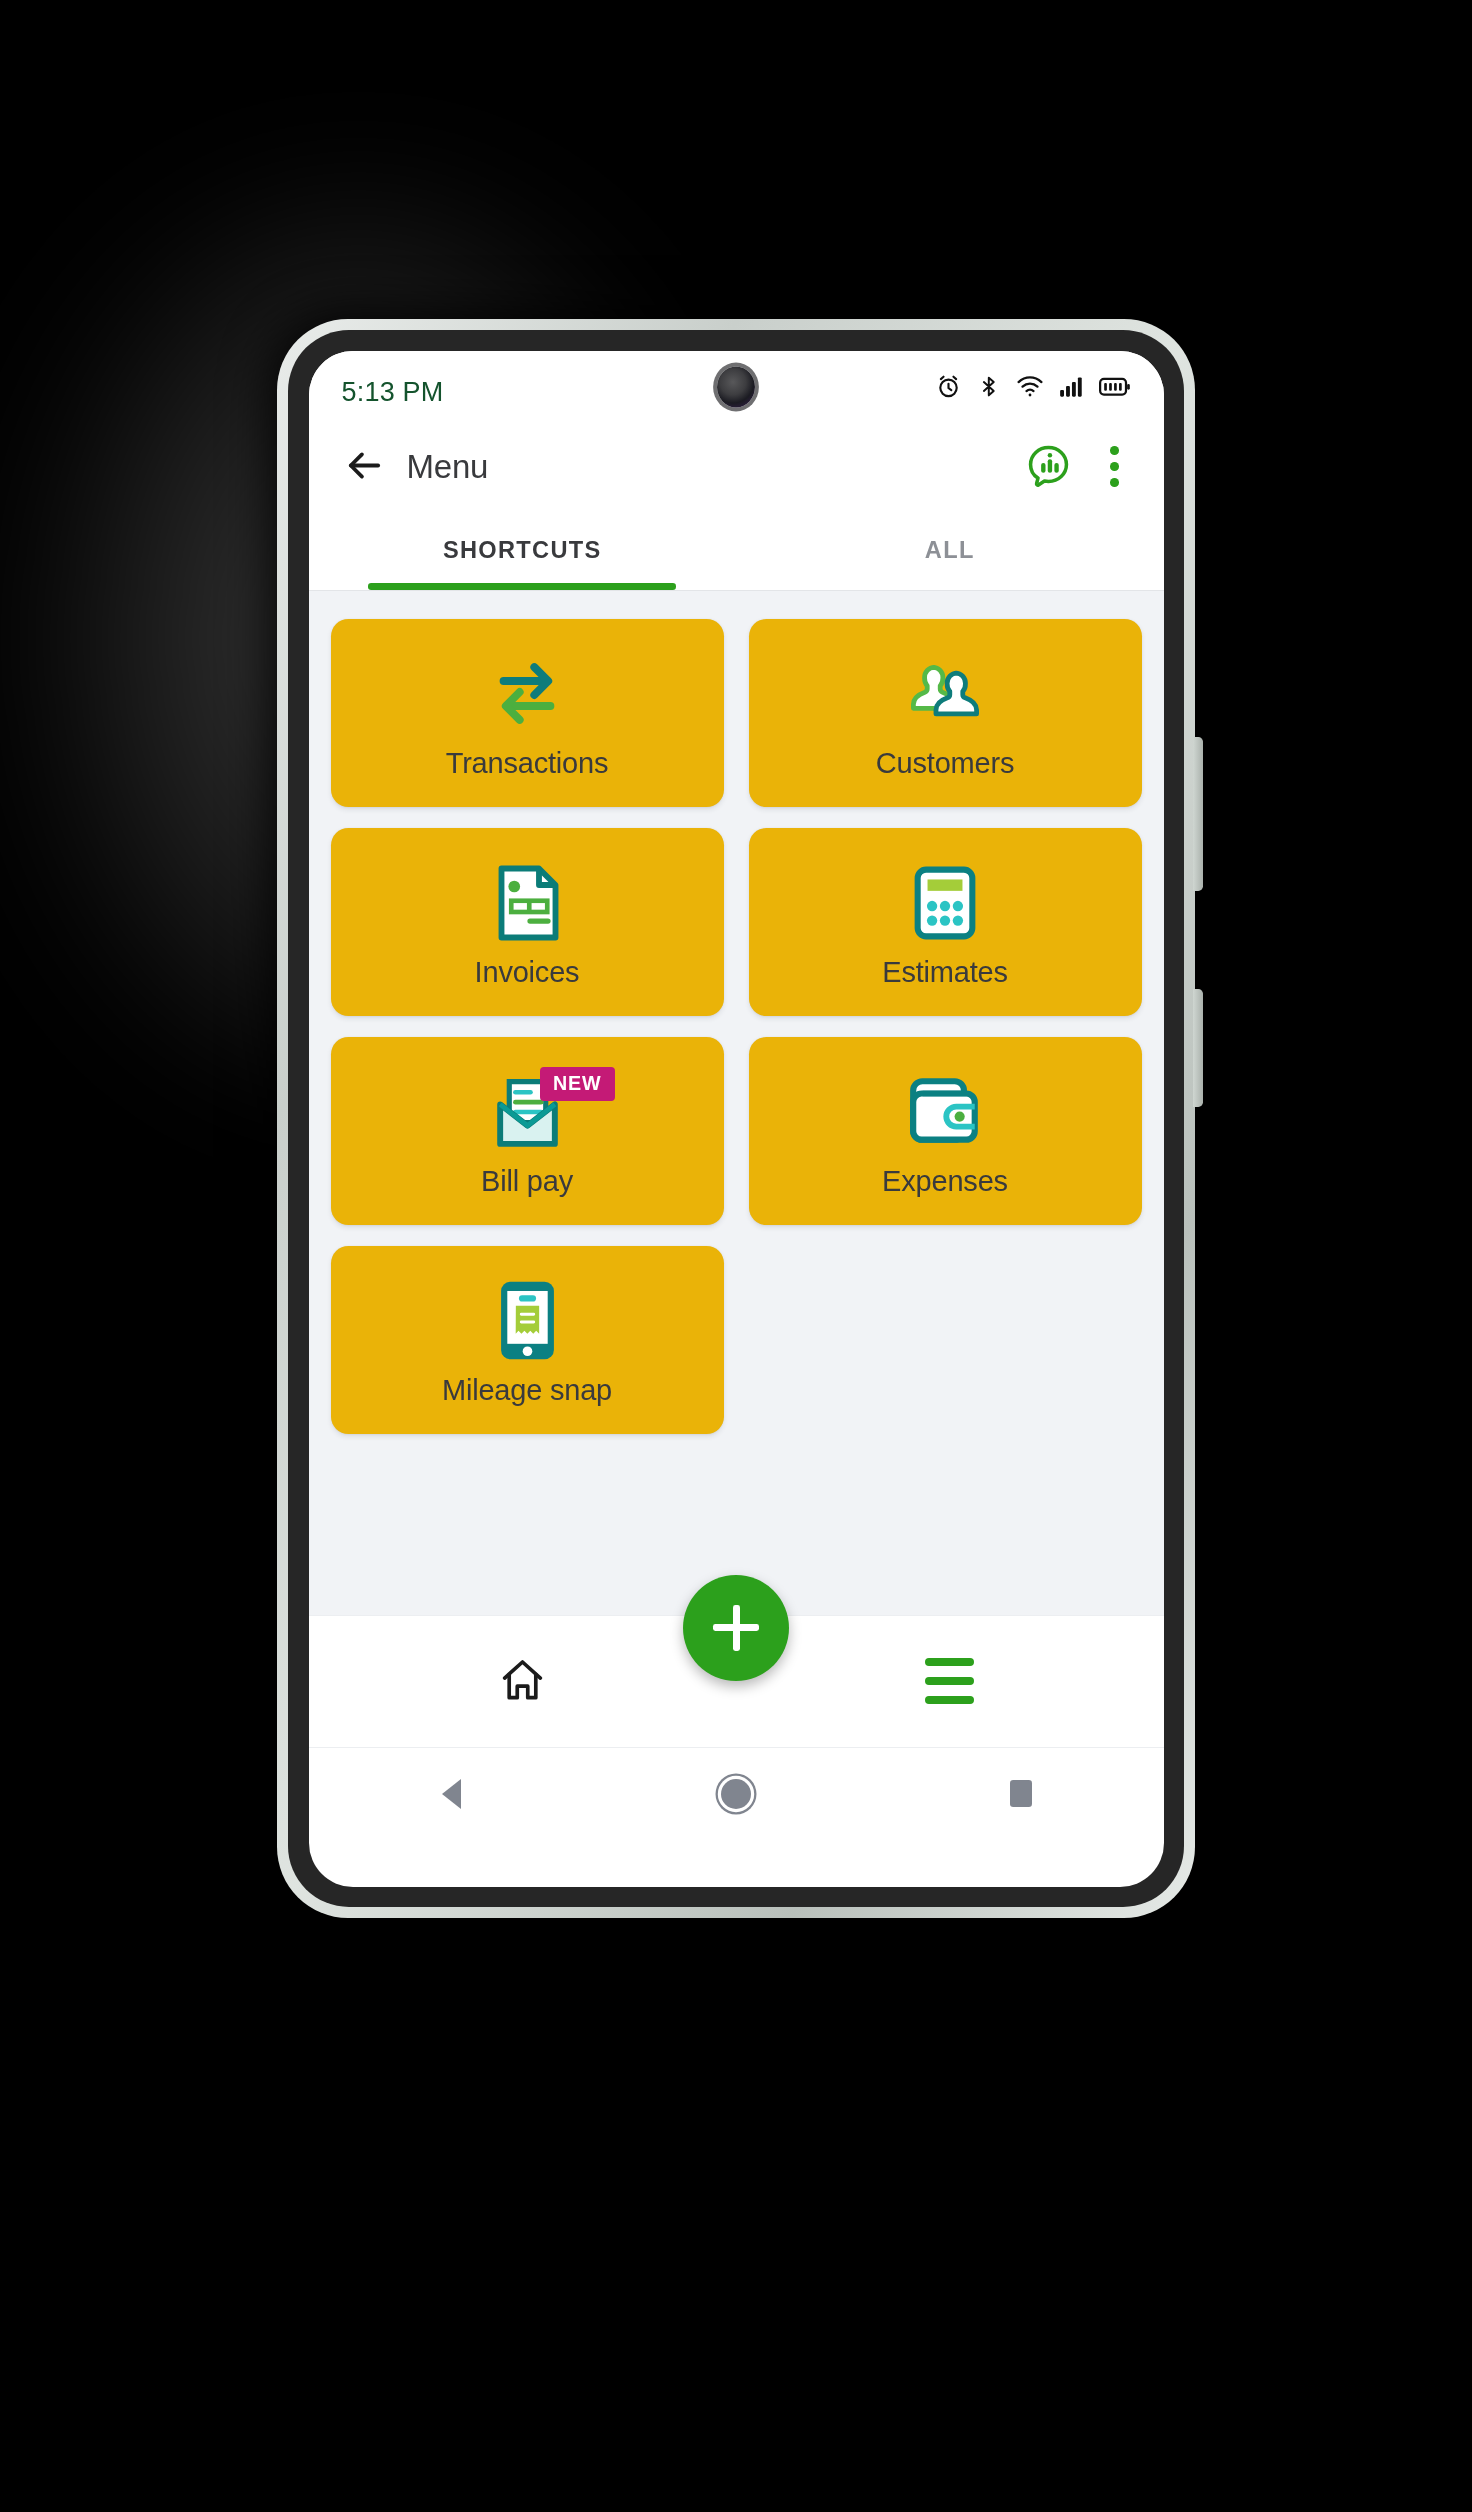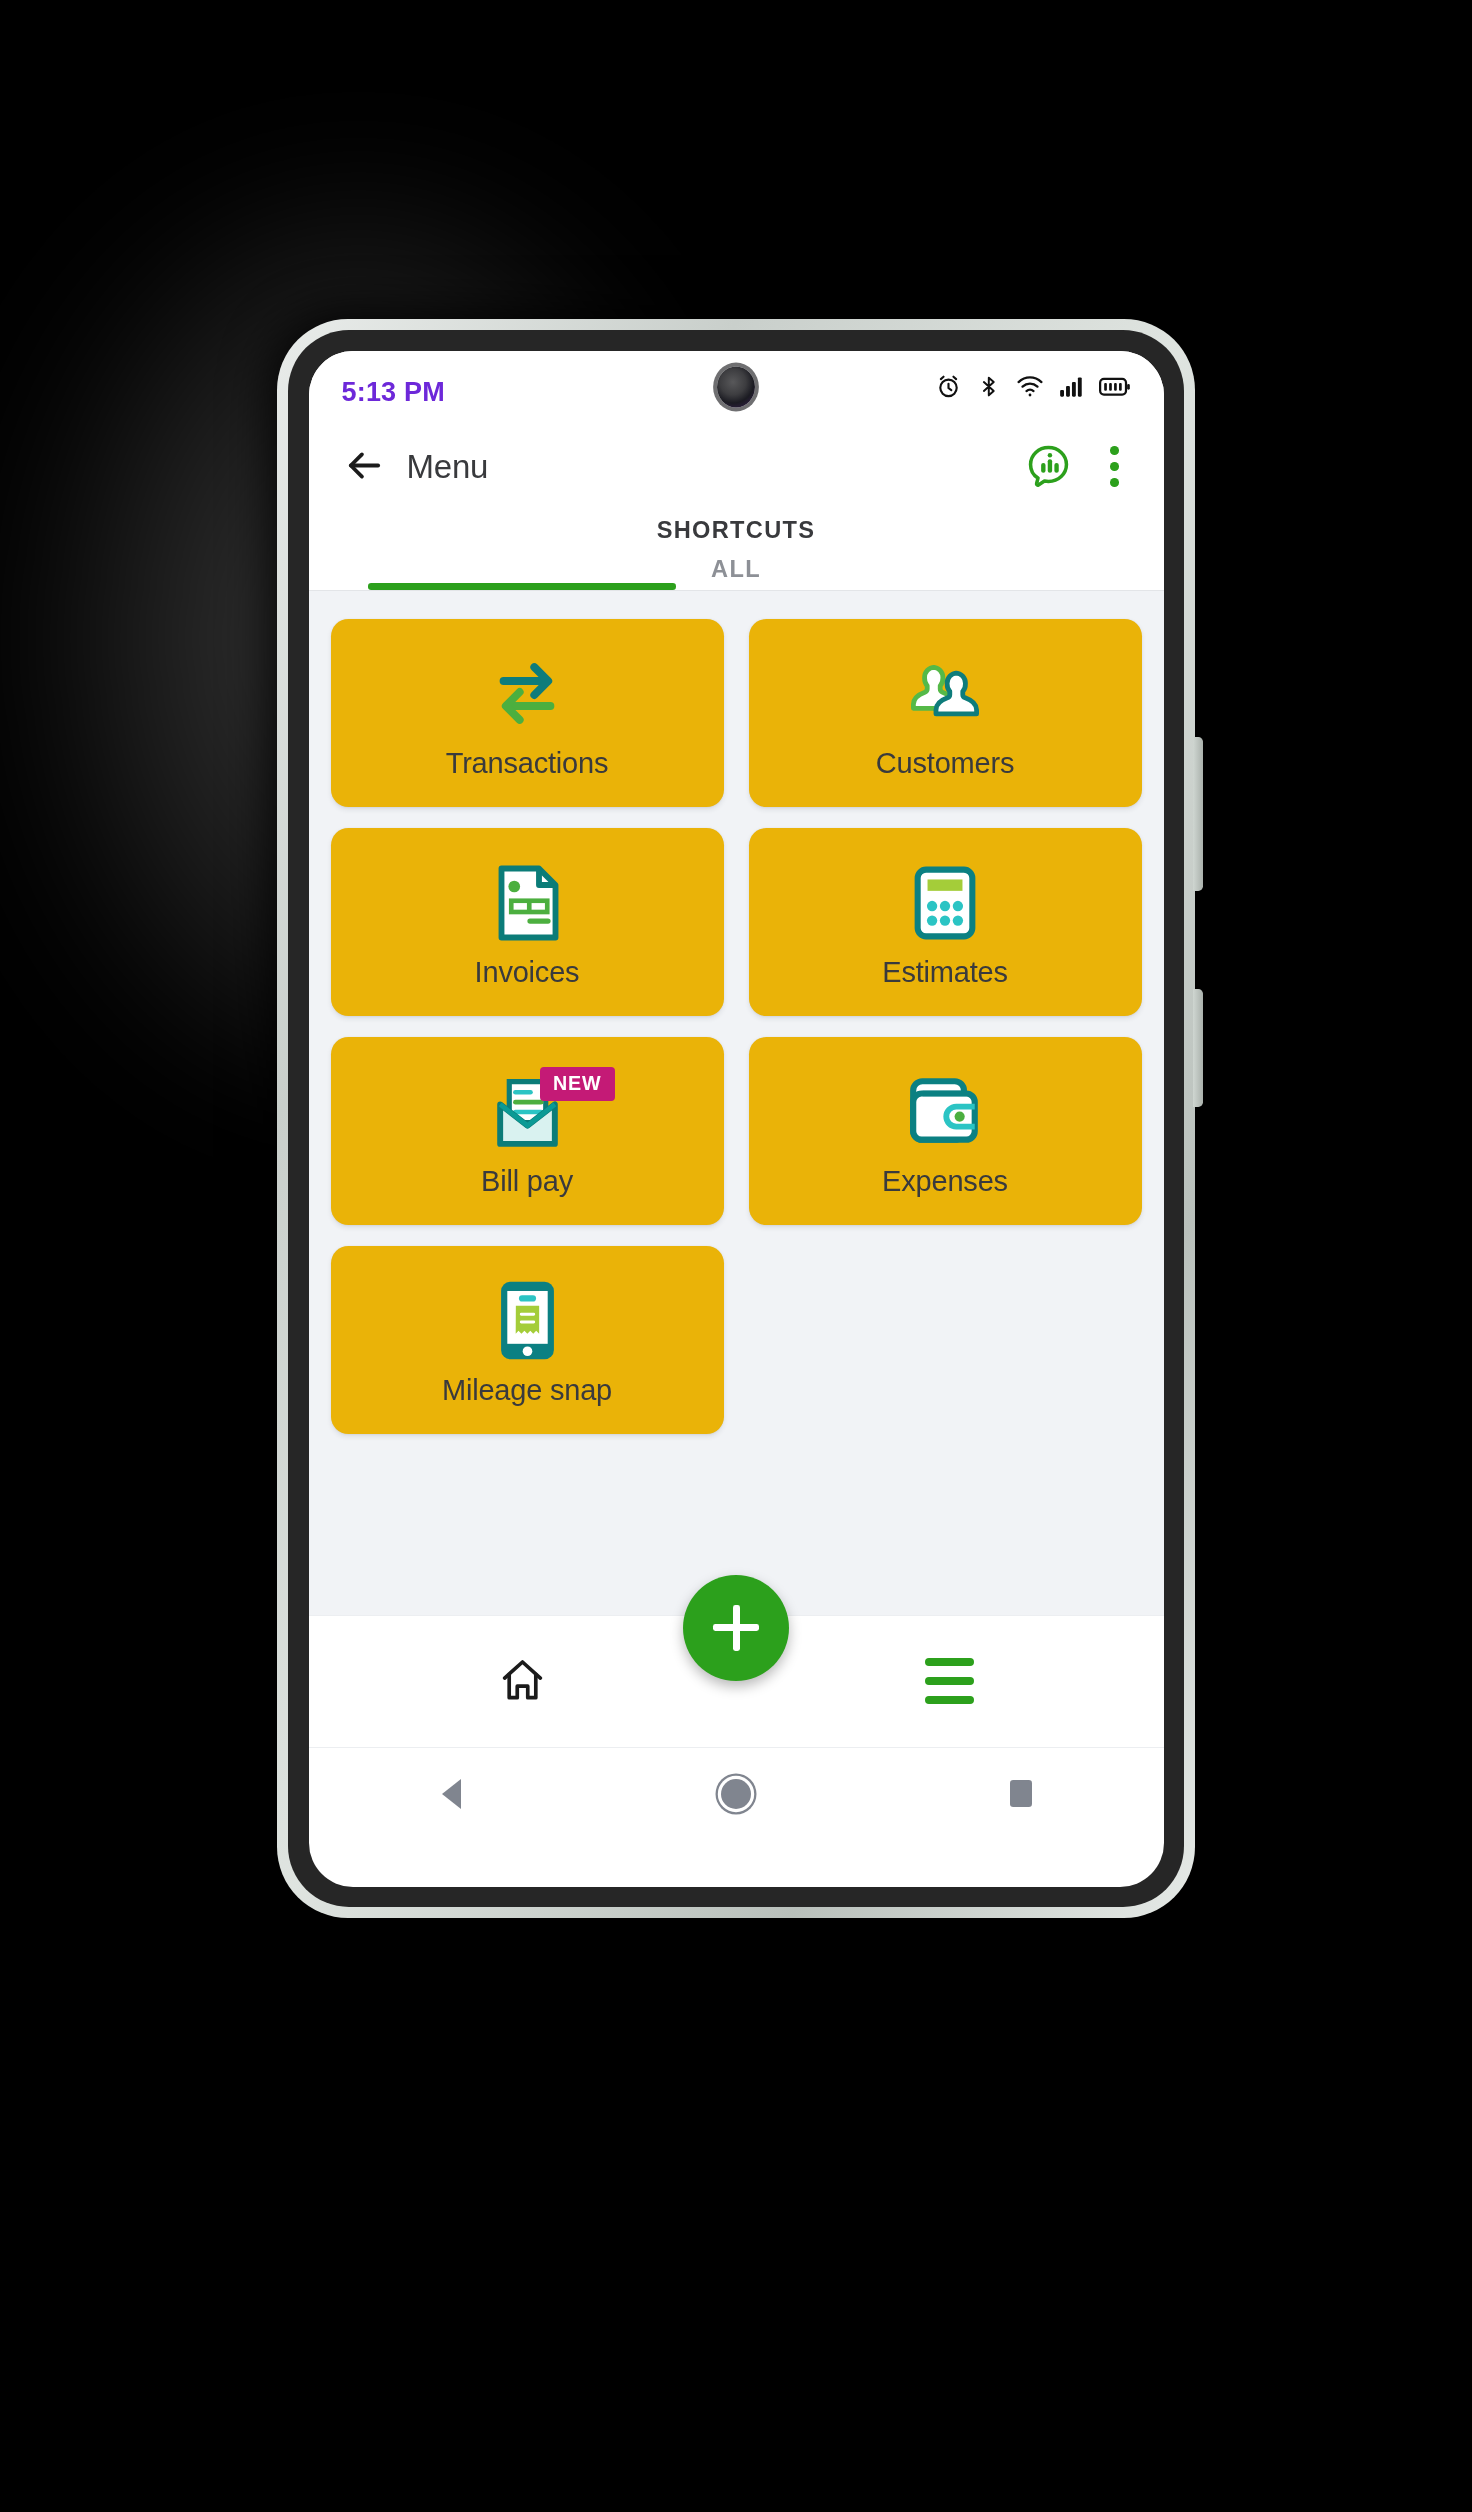--- a/index.html
+++ b/index.html
@@ -60,21 +60,21 @@
   
   #status-bar {
     position:relative;
     height:72px;
     display:flex;
     align-items:center;
     padding:0 33px;
     background:#fff;
   }
   #status-time {
-    font-size:27px; font-weight:700; color:#6d28d9; letter-spacing:0.2px;margin-top:11px;
+    font-size:27px; font-weight:400; color:#14532d; letter-spacing:0.2px;margin-top:11px;
   }
   #camera-hole {
     position:absolute;
     left:50%; top:36px;
     transform:translate(-50%,-50%);
     width:38px; height:41px;
     border-radius:50%;
     background:radial-gradient(circle at 42% 38%, #58585a 0%,#3d3d40 38%, #1b1b22 62%, #2a1d3b 82%, #19322e 100%);
     box-shadow:0 0 0 3.9px #6f6f71;
   }
@@ -101,21 +101,20 @@
   #overflow-btn { width:44px; height:60px; flex-direction:column; gap:7px; }
   .dot3 { width:8.7px; height:8.7px; border-radius:50%; background:#2ca01c; }
 
   
   #tabs {
     height:80px;
     display:flex;
     background:#fff;
     position:relative;
     border-bottom:1.6px solid #e3e5e8;
-    flex-direction:column;
   }
   .tab {
     flex:1;
     display:flex; align-items:center; justify-content:center;
     font-size:23.6px; font-weight:bold; letter-spacing:1.3px;
     cursor:pointer;
   }
   .tab.active   { color:#393a3d; }
   .tab.inactive { color:#8d9096; }
   #tab-indicator {

